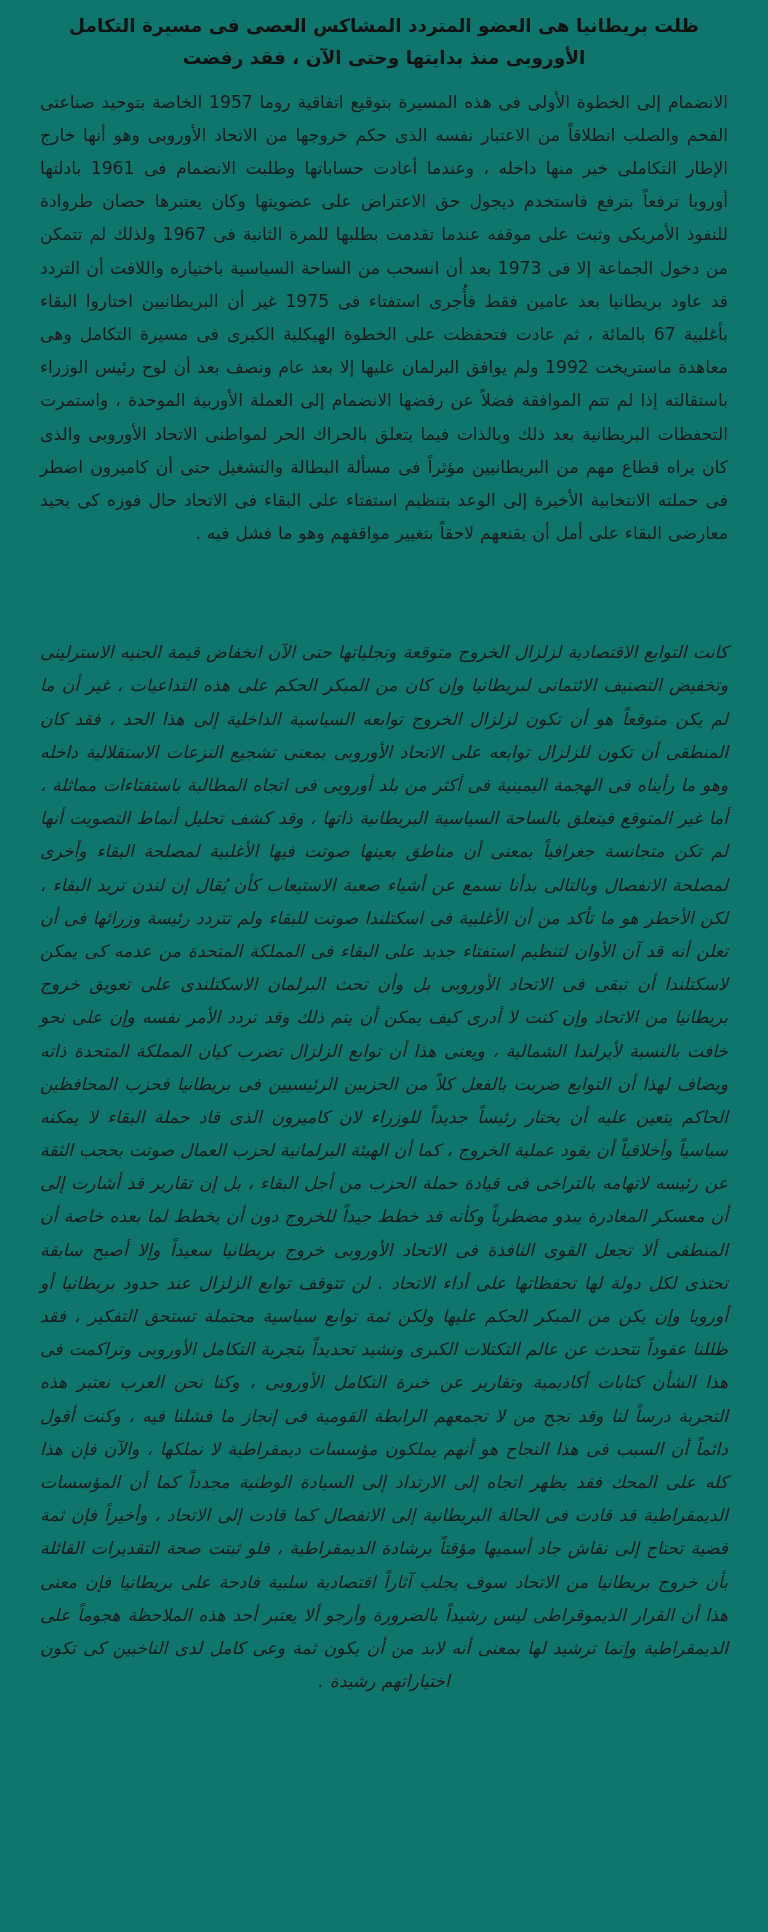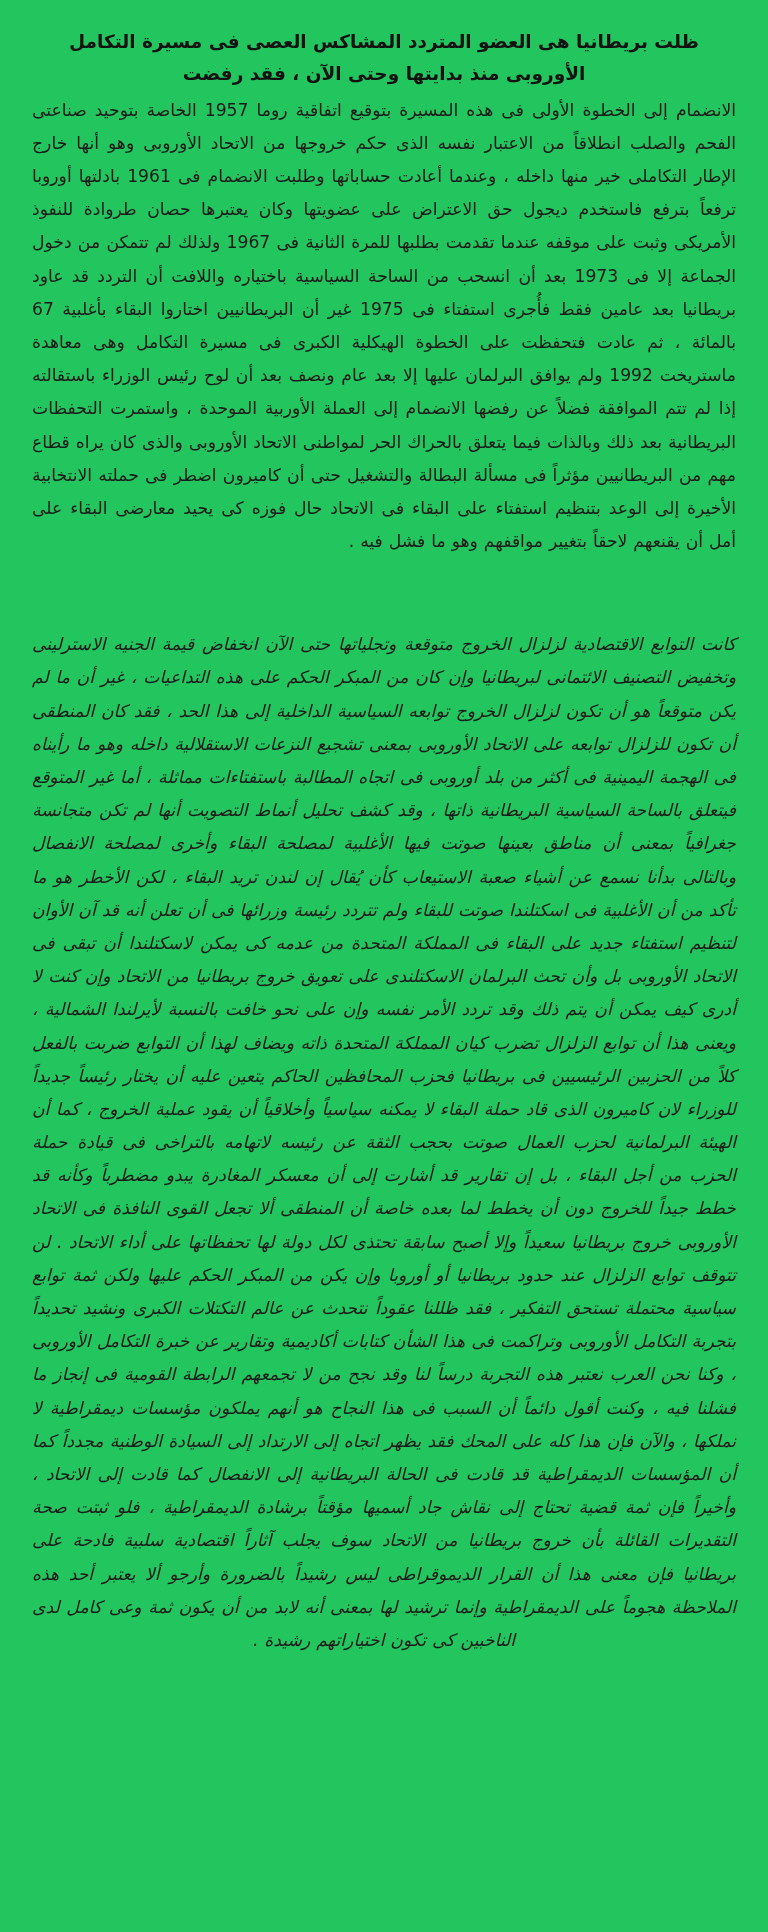--- a/index.html
+++ b/index.html
@@ -12,43 +12,43 @@
     width: 768px;
     min-height: 1932px;
     font-family: "DejaVu Sans", "Liberation Sans", sans-serif;
     color: #000000;
     -webkit-font-smoothing: none;
   }
   .page {
     width: 768px;
     min-height: 1932px;
     box-sizing: border-box;
-    padding: 26px 28px 18px 28px;
-    background: #22c55e;
+    padding: 10px 28px 18px 28px;
+    background: #0f766e;
   }
   .doc-heading {
     font-weight: bold;
     font-size: 18.5px;
     line-height: 1.72;
     text-align: center;
     direction: rtl;
     unicode-bidi: isolate;
     margin: 0 0 2px 0;
     padding: 0 14px;
     letter-spacing: 0;
     color: #111;
   }
   .para {
     font-size: 17.2px;
     line-height: 1.93;
     text-align: justify;
     text-align-last: center;
     direction: rtl;
     unicode-bidi: isolate;
-    margin: 4px;
+    margin: 12px;
     color: #1a1a1a;
     word-spacing: 0.5px;
   }
   .para-gap {
     height: 62px;
   }
   .para-body {
     text-align: justify;
     text-align-last: right;
   }

